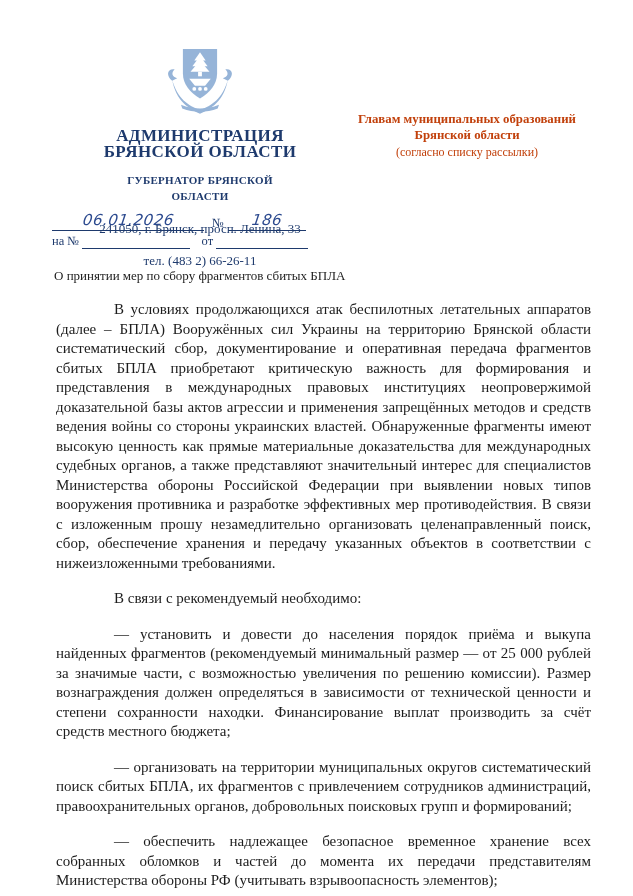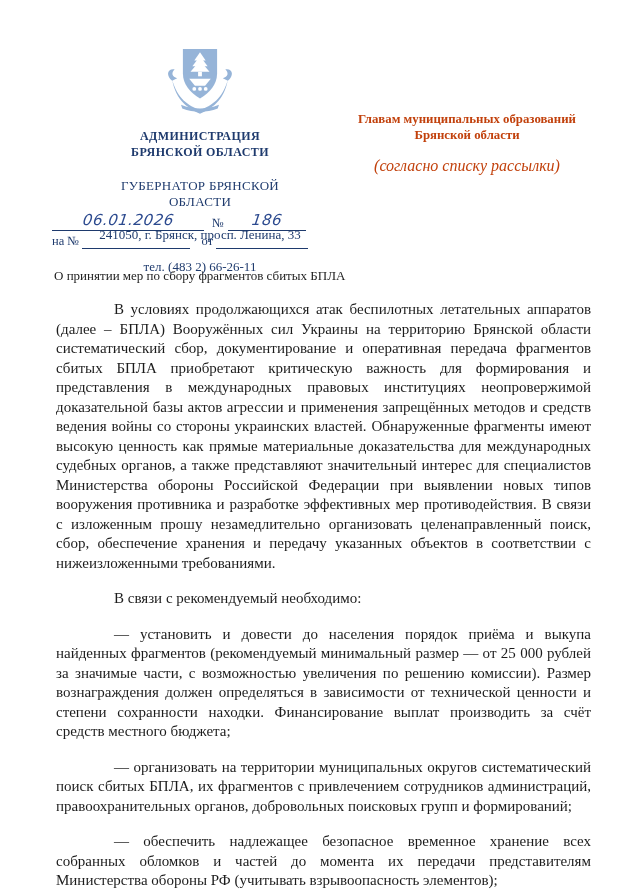--- a/index.html
+++ b/index.html
@@ -13,29 +13,29 @@
     overflow:hidden;
     box-sizing:border-box;
   }
   
   .header{position:relative;height:262px;}
   .lh-left{
     position:absolute;left:40px;top:44px;width:320px;
     text-align:center;color:#1e3a6d;
   }
   .crest{display:inline-block;width:76px;height:76px;}
-  .org-name{margin-top:4px;font-weight:bold;font-size:12px;line-height:16px;letter-spacing:.4px;}
-  .sender-name{margin-top:18px;font-weight:normal;font-size:13px;line-height:16px;letter-spacing:.3px;}
+  .org-name{margin-top:4px;font-weight:bold;font-size:17px;line-height:16px;letter-spacing:.4px;}
+  .sender-name{margin-top:12px;font-weight:bold;font-size:11px;line-height:16px;letter-spacing:.3px;}
   .addr{margin-top:19px;font-size:13px;line-height:12.5px;}
   .recipient{
     position:absolute;right:26px;top:112px;width:280px;
     text-align:center;color:#c2410c;
   }
   .recipient .r-bold{font-weight:bold;font-size:12.8px;line-height:15.5px;}
-  .recipient .r-note{font-size:16px;margin-top:14px;font-style:italic;}
+  .recipient .r-note{font-size:12px;margin-top:2px;}
   
   .ref-block{position:absolute;left:52px;top:212px;width:300px;color:#1e3a6d;font-size:12.5px;}
   .u-line{display:inline-block;border-bottom:1.2px solid #1e3a6d;text-align:center;vertical-align:bottom;}
   .date-line{width:152px;}
   .num-line{width:78px;}
   .blank1{width:108px;}
   .blank2{width:92px;}
   .handwritten{
     display:inline-block;color:#2c4a8f;
     font-family:"DejaVu Sans",sans-serif;

